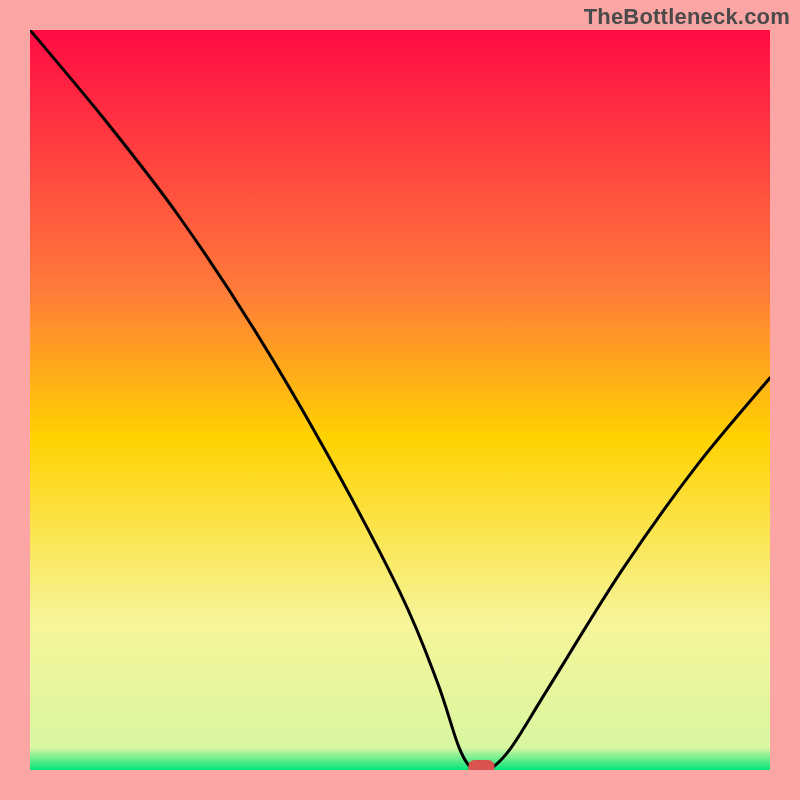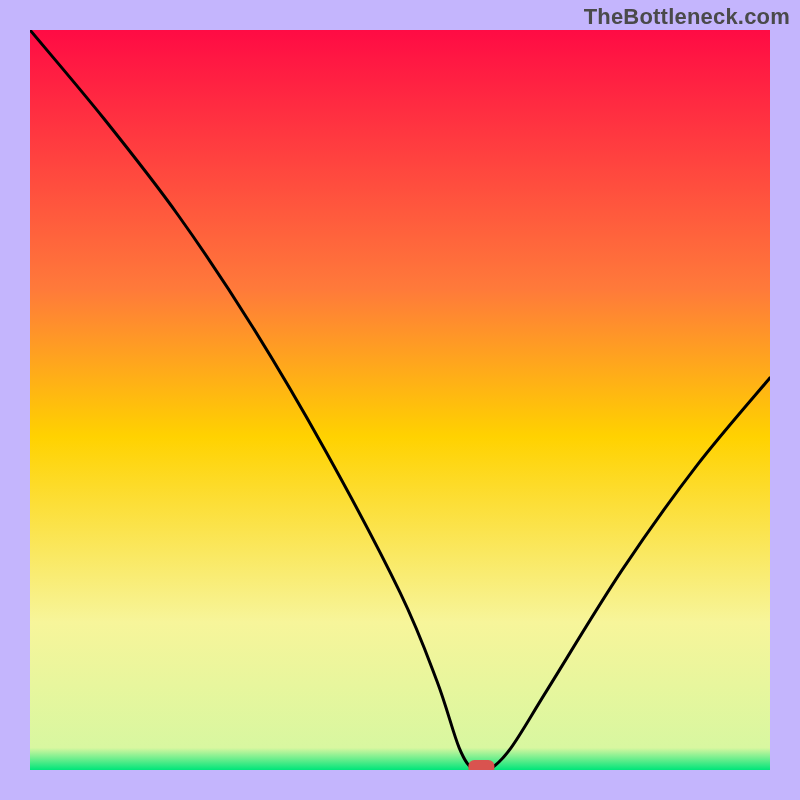--- a/index.html
+++ b/index.html
@@ -8,21 +8,21 @@
     width: 800px;
     height: 800px;
     background: #000;
     overflow: hidden;
     font-family: Arial, Helvetica, sans-serif;
   }
   .frame {
     position: relative;
     width: 800px;
     height: 800px;
-    background: #c4b5fd;
+    background: #fca5a5;
   }
   .attribution {
     position: absolute;
     top: 4px;
     right: 10px;
     color: #4a4a4a;
     font-size: 22px;
     font-weight: bold;
     letter-spacing: 0.2px;
   }

